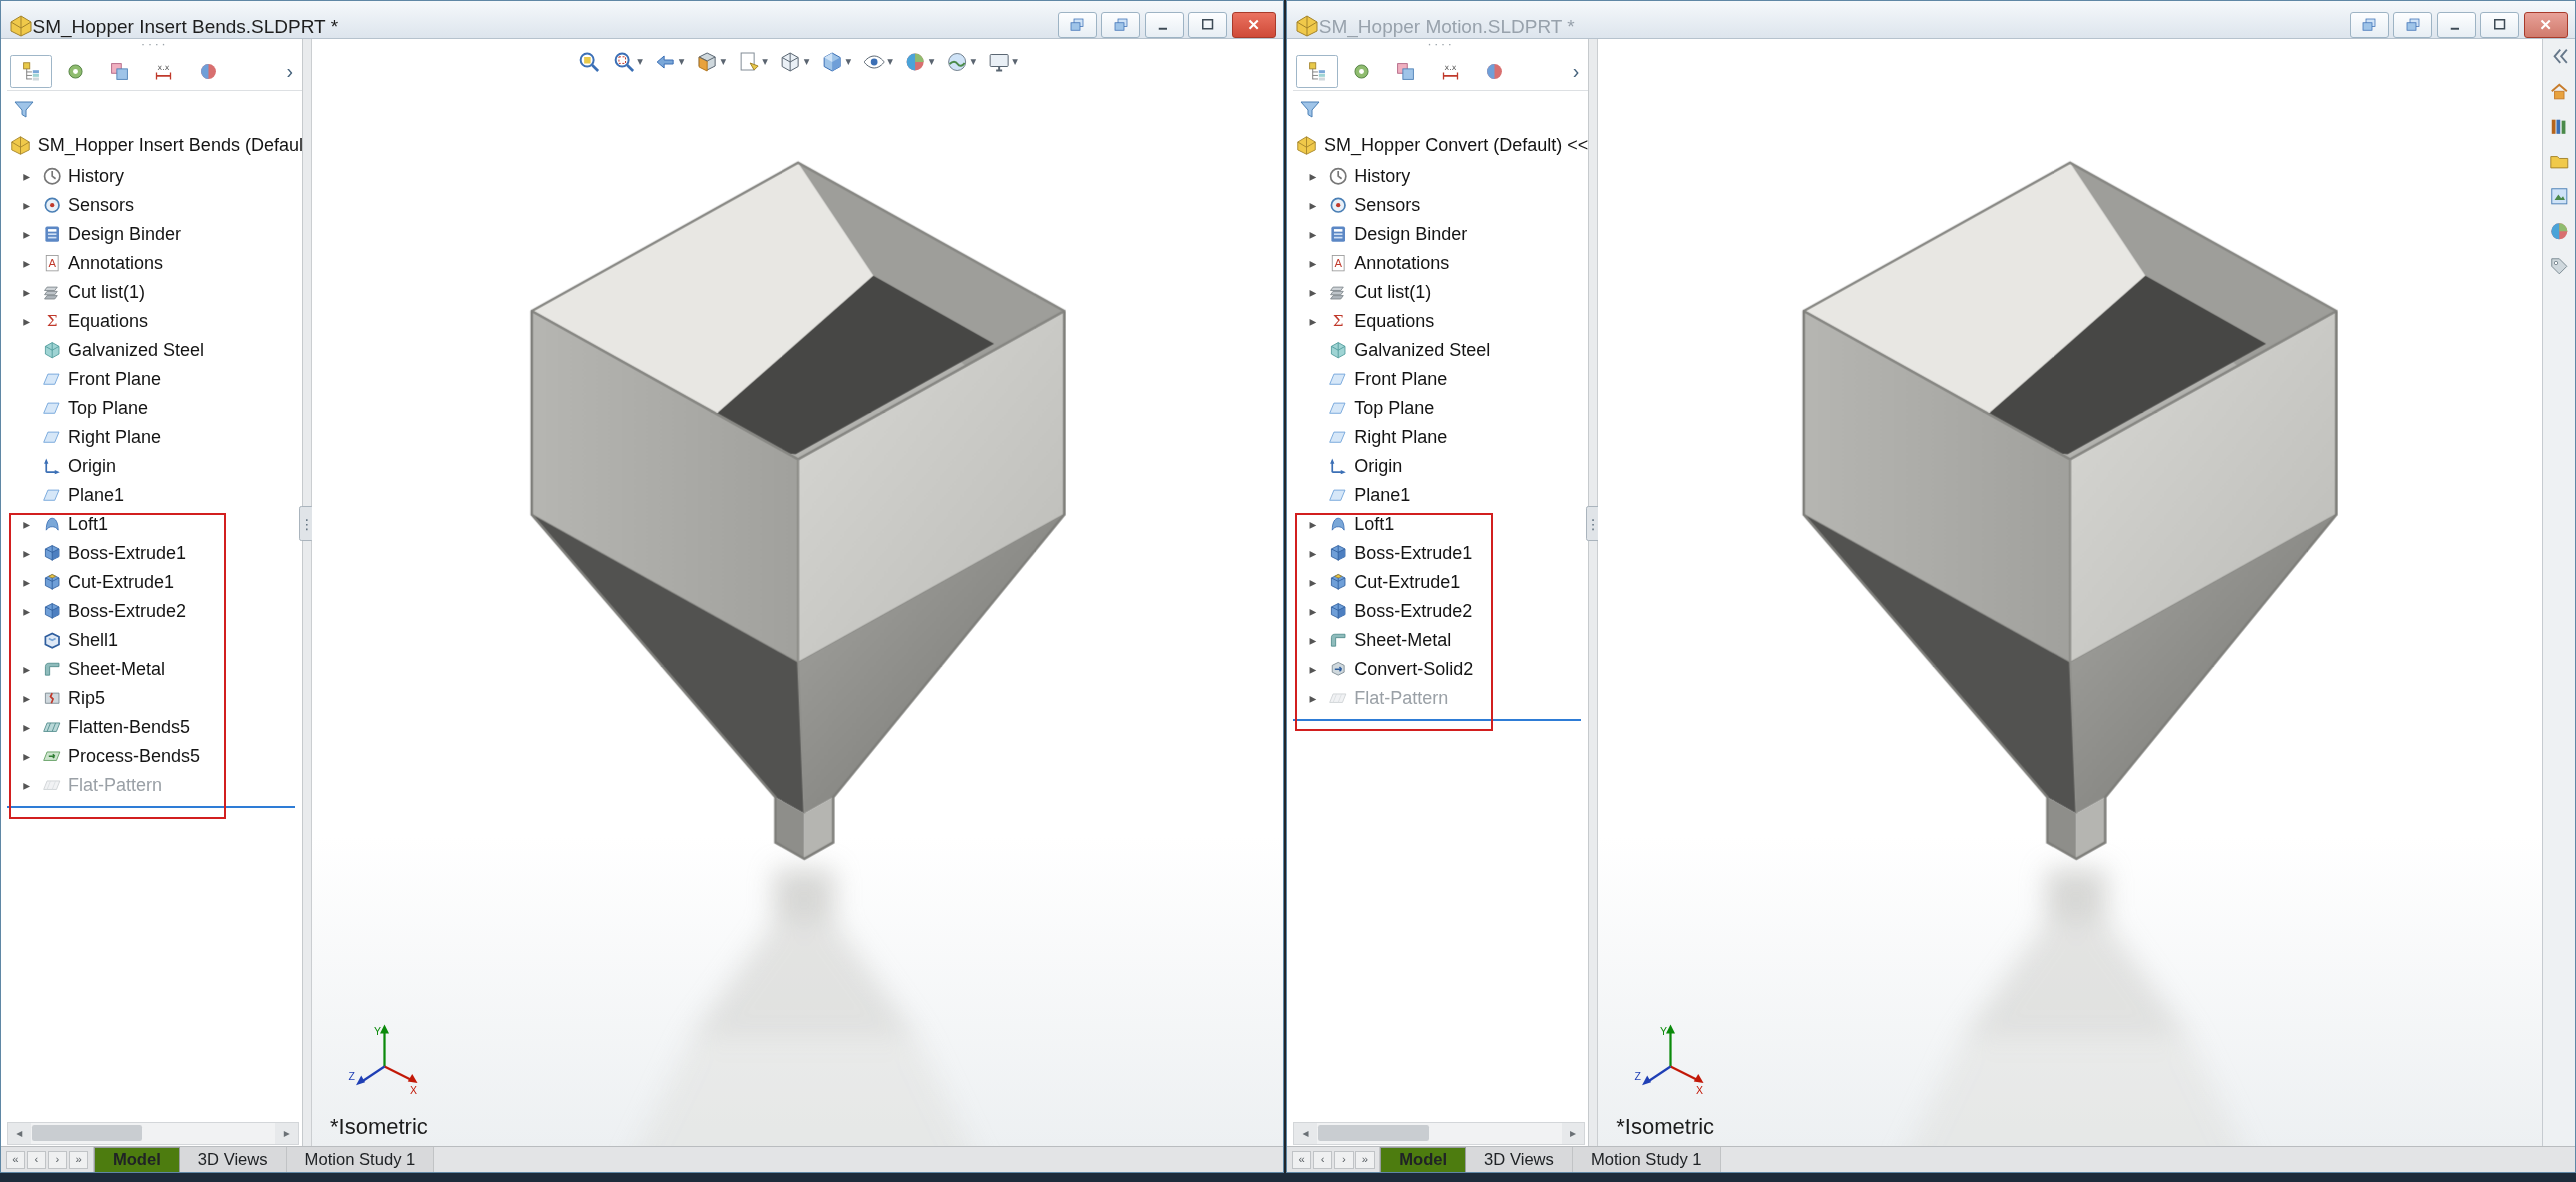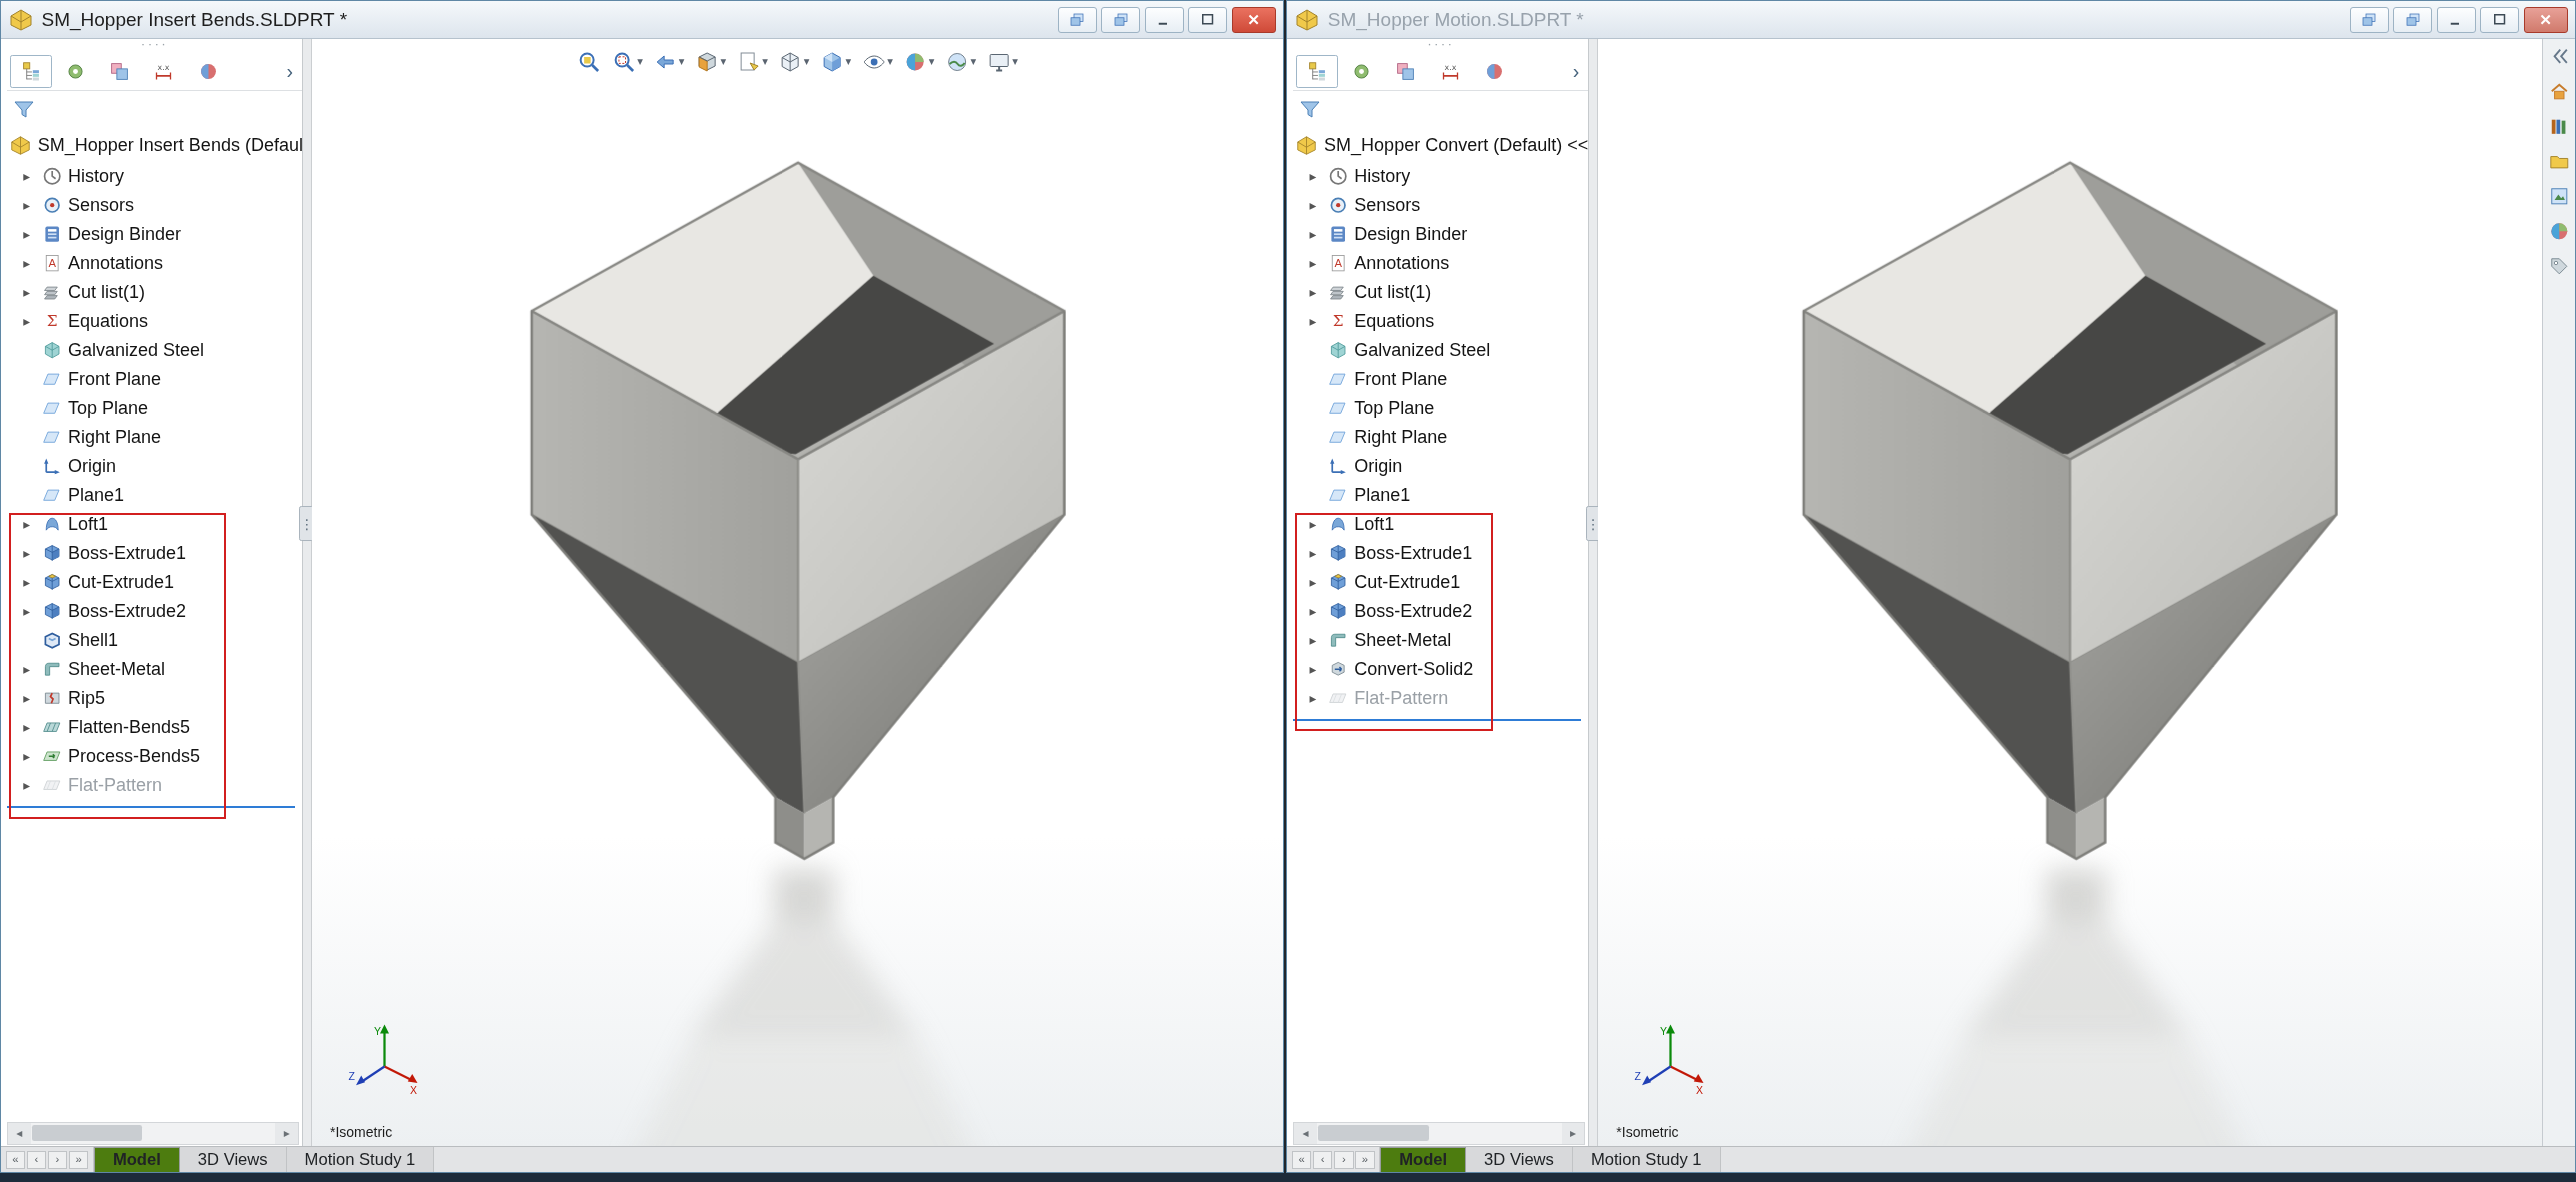--- a/index.html
+++ b/index.html
@@ -5,21 +5,21 @@
   * { box-sizing: border-box; margin: 0; padding: 0; }
   html,body { width:2576px; height:1183px; overflow:hidden; font-family:"Liberation Sans",sans-serif; background:#1d2b3a; }
   .page { width:2576px; height:1183px; display:flex; flex-direction:column; }
   .windows-row { display:flex; height:1173px; background:#222; }
   .win-gap { width:2.3px; background:#20262c; }
 
   
   .sw-window { display:flex; flex-direction:column; background:#fff; border:0.8px solid #5f87a5; }
   .win-0 { width:1284px; }
   .win-1 { flex:1; }
-  .titlebar { height:38px; flex:0 0 38px; display:flex; align-items:center; gap:9px; padding:0 7.5px;
+  .titlebar { height:38px; flex:0 0 38px; display:flex; align-items:flex-end; padding:0 7.5px;
               background:linear-gradient(#f5f8fb,#dde5ed); border-bottom:0.8px solid #b6c2cd; }
   .doc-icon { width:24px; height:24px; flex:0 0 24px; }
   .title-text { font-size:19px; color:#1e1e1e; white-space:nowrap; }
   .inactive .title-text { color:#98a2ac; }
   .win-controls { margin-left:auto; display:flex; gap:4.5px; }
   .wbtn { width:39px; height:26px; border:0.8px solid #9db3c4; border-radius:3px; background:linear-gradient(#fdfeff,#e7eef4);
           display:flex; align-items:center; justify-content:center; cursor:pointer; }
   .wbtn svg { width:18px; height:18px; }
   .wbtn.close { width:44px; background:linear-gradient(#ea7260,#cf4a38); border-color:#a83a2a; }
   .inactive .wbtn.close { background:linear-gradient(#e8a198,#d07a6c); }
@@ -68,21 +68,21 @@
                   border-radius:2.3px; display:flex; align-items:center; justify-content:center; font-size:13.6px; color:#5a6b7a; cursor:pointer; }
 
   .viewport { flex:1; position:relative; overflow:hidden; background:linear-gradient(#ffffff 72%, #edf0f2); }
   .hud-toolbar { position:absolute; top:9px; left:50%; transform:translateX(-50%); display:flex; align-items:center; gap:7.5px; z-index:5; }
   .tb-btn { display:flex; align-items:center; gap:1.5px; background:transparent; border:none; padding:1.5px; cursor:pointer; }
   .tb-btn svg { width:24px; height:24px; }
   .tb-btn .caret { font-size:11.3px; color:#5a6470; }
 
   .model-svg { position:absolute; top:106px; left:50%; transform:translateX(-50%); width:603px; height:1131px; pointer-events:none; }
   .triad-svg { position:absolute; left:35px; bottom:48px; width:75px; height:78px; }
-  .view-label { position:absolute; left:18px; bottom:6px; font-size:14px; color:#1c1c1c; }
+  .view-label { position:absolute; left:18px; bottom:6px; font-size:22px; color:#1c1c1c; }
 
   .taskpane { width:33px; flex:0 0 33px; background:#eef1f3; border-left:0.8px solid #c6cbd0;
               display:flex; flex-direction:column; align-items:center; gap:9px; padding-top:6px; }
   .tp-btn { width:27px; height:26px; border:none; background:transparent; cursor:pointer; }
   .tp-btn svg { width:22.6px; height:22.6px; }
 
   .doc-tabs { height:26px; flex:0 0 26px; display:flex; align-items:stretch; background:#e3e4e6; border-top:0.8px solid #b9bcbf; }
   .tab-nav { display:flex; align-items:center; gap:1.5px; padding:0 4.5px; border-right:0.8px solid #c4c6c8; }
   .tn-btn { width:19.6px; height:18px; border:0.8px solid #c0c3c6; background:#eff0f1; color:#5a6065; font-size:11.3px; line-height:15px; cursor:pointer; }
   .doc-tab { display:flex; align-items:center; padding:0 18px; font-size:16.6px; color:#202326; background:#d8d9db;

